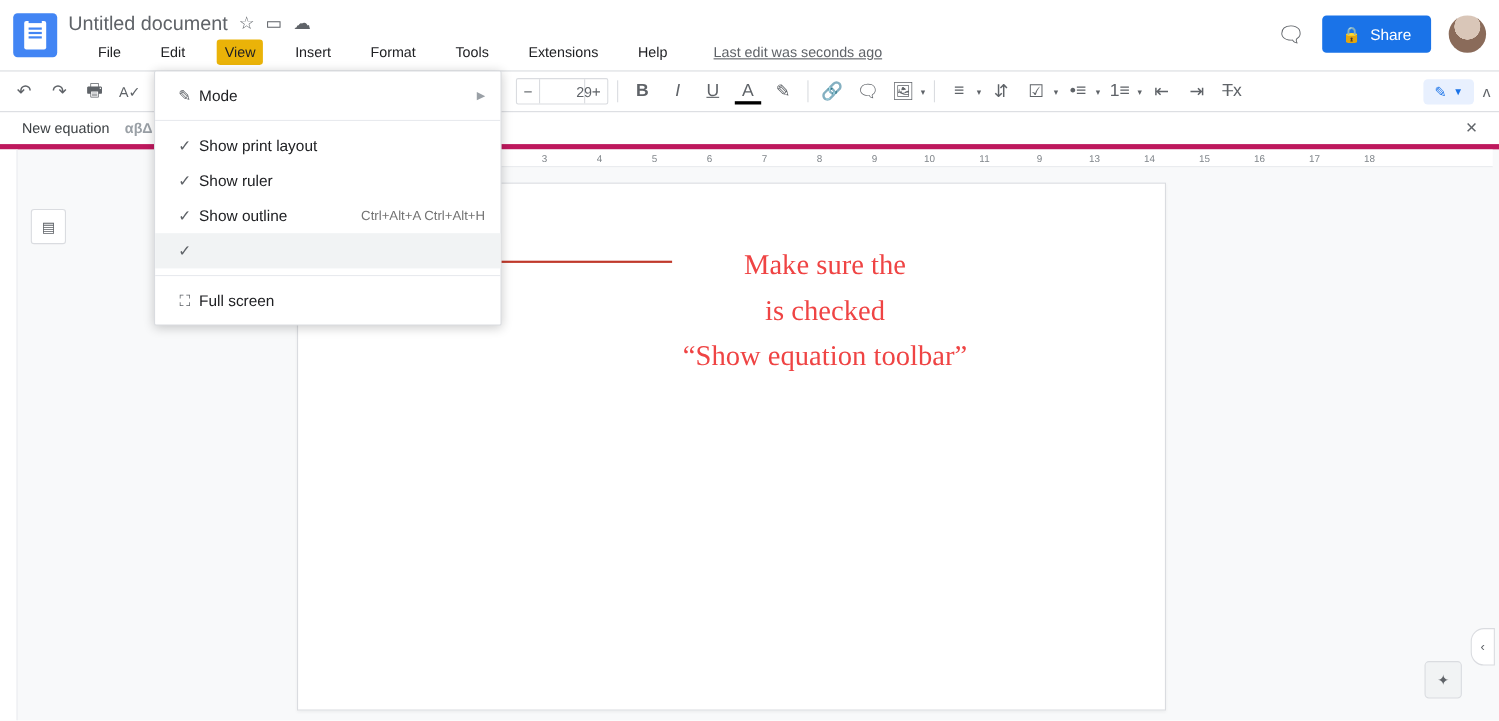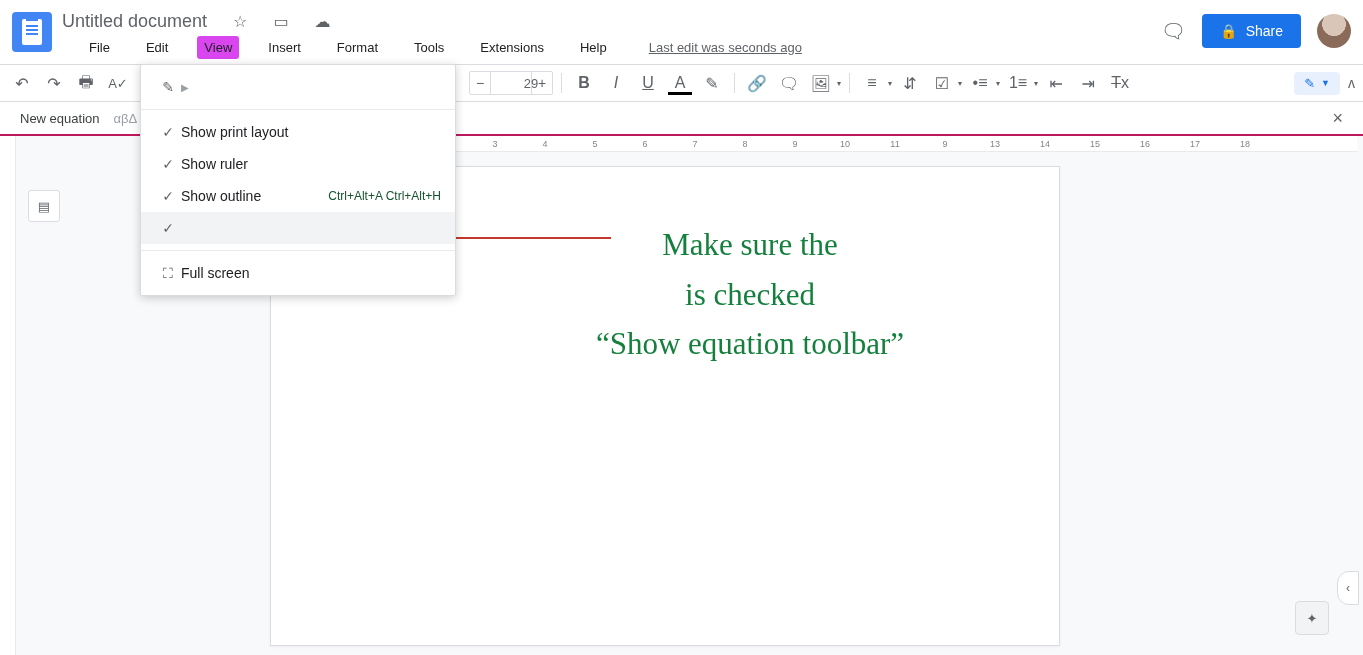--- a/index.html
+++ b/index.html
@@ -5,26 +5,26 @@
   * { box-sizing: border-box; margin: 0; padding: 0; }
   body { font-family: Arial, "Helvetica Neue", sans-serif; font-size: 13px; color: #202124; background: #fff; width: 1363px; height: 655px; overflow: hidden; position: relative; }
   
   
   .header { display: flex; align-items: flex-start; padding: 8px 12px 0 12px; height: 64px; }
   .doc-logo { width: 40px; height: 40px; background: #4285f4; border-radius: 4px; margin-right: 10px; margin-top: 4px; display: flex; align-items: center; justify-content: center; }
   .doc-logo-inner { width: 20px; height: 26px; background: #fff; border-radius: 2px; position: relative; }
   .doc-logo-inner::before, .doc-logo-inner::after { content:""; position:absolute; left:4px; right:4px; height:2px; background:#4285f4; }
   .doc-logo-inner::before { top:6px; box-shadow: 0 4px 0 #4285f4, 0 8px 0 #4285f4; }
   .title-area { flex: 1; }
-  .title-row { display:flex; align-items:center; gap:26px; height:26px; }
+  .title-row { display:flex; align-items:center; gap:10px; height:26px; }
   .doc-title { font-size:18px; color:#5f6368; }
   .title-ico { color:#5f6368; font-size:16px; cursor:pointer; }
   .menu-row { display:flex; gap:2px; margin-top:2px; align-items:center; }
   .menu-item { padding: 4px 7px; border-radius:3px; cursor:pointer; color:#202124;margin-left:20px; }
-  .menu-item.active { background:#d946ef; }
+  .menu-item.active { background:#eab308; }
   .last-edit { margin-left:10px; color:#5f6368; text-decoration: underline; cursor:pointer;padding-left:23px; }
   .header-right { display:flex; align-items:center; gap:16px; margin-top:6px; }
   .comment-ico { font-size:20px; color:#5f6368; cursor:pointer; }
   .share-btn { background:#1a73e8; color:#fff; border:none; border-radius:4px; padding: 9px 18px; font-size:14px; font-weight:500; display:flex; align-items:center; gap:8px; cursor:pointer; }
   .avatar { width:34px; height:34px; border-radius:50%; background: radial-gradient(circle at 50% 30%, #d9c6b8 0 40%, #8a6b5a 41% 100%); cursor:pointer; }
   
   
   .toolbar { height:38px; border-top:1px solid #dadce0; border-bottom:1px solid #dadce0; display:flex; align-items:center; padding: 0 8px; gap:4px; color:#5f6368; }
   .tb-btn { width:28px; height:28px; display:flex; align-items:center; justify-content:center; border-radius:3px; cursor:pointer; font-size:16px; }
   .tb-sep { width:1px; height:20px; background:#dadce0; margin:0 4px; }
@@ -32,45 +32,45 @@
   .fs-btn { width:20px; text-align:center; cursor:pointer; font-size:14px; }
   .fs-val { width:28px; text-align:center; font-size:13px; border-left:1px solid #dadce0; border-right:1px solid #dadce0; height:100%; display:flex; align-items:center; justify-content:center;padding-left:40px; }
   .tb-right { margin-left:auto; display:flex; align-items:center; gap:8px; }
   .pencil-box { background:#e8f0fe; border-radius:4px; padding:4px 10px; display:flex; align-items:center; gap:6px; color:#1a73e8; cursor:pointer; }
   .chev-up { font-size:14px; cursor:pointer; }
   .text-color { position:relative; }
   .text-color::after { content:""; position:absolute; left:2px; right:2px; bottom:2px; height:3px; background:#000; }
   .tb-dd { font-size:8px; margin-left:-2px; color:#5f6368; }
   
   
-  .eq-bar { height:34px; border-bottom:2px solid #be185d; display:flex; align-items:center; padding:0 20px; gap:14px; font-size:13px; }
+  .eq-bar { height:34px; border-bottom:5px solid #be185d; display:flex; align-items:center; padding:0 20px; gap:14px; font-size:13px; }
   .eq-label { font-weight:500; color:#3c4043; }
-  .eq-greek { color:#9aa0a6; font-size:13px; }
+  .eq-greek { color:#9aa0a6; font-size:13px;font-weight:bold; }
   .eq-close { margin-left:auto; font-size:18px; color:#5f6368; cursor:pointer; }
   
   
   .workspace { position:relative; background:#f8f9fa; height: calc(655px - 64px - 38px - 34px); }
   .ruler-v { position:absolute; left:0; top:0; bottom:0; width:16px; background:#fff; border-right:1px solid #e8eaee; }
   .outline-btn { position:absolute; left:28px; top:54px; width:32px; height:32px; border:1px solid #dadce0; border-radius:3px; display:flex; align-items:center; justify-content:center; color:#5f6368; cursor:pointer; background:#fff; }
   .ruler-h { position:absolute; left:270px; right:6px; top:0; height:16px; background:#fff; border-bottom:1px solid #e8eaee; font-size:9px; color:#80868b; display:flex; align-items:center; overflow:hidden; }
   .ruler-h .seg { width:50px; text-align:center; position:relative; flex:0 0 50px; }
   .page { position:absolute; left:270px; top:30px; width:790px; height:480px; background:#fff; border:1px solid #dadce0; box-shadow:0 1px 3px rgba(0,0,0,.05); }
   
   
   .annotation-line { position:absolute; left:356px; top:237px; width:255px; height:2px; background:#c0392b; }
   .annotation-line::before { content:""; position:absolute; left:-2px; top:-5px; border:6px solid transparent; border-right-color:#c0392b; }
-  .annotation-text { position:absolute; left:540px; top:220px; font-family: "Comic Sans MS", "Segoe Script", cursive; color:#15803d; font-size:31px; line-height:1.6; text-align:center; width:420px; font-weight:500; }
+  .annotation-text { position:absolute; left:540px; top:220px; font-family: "Comic Sans MS", "Segoe Script", cursive; color:#ef4444; font-size:26px; line-height:1.6; text-align:center; width:420px; font-weight:500; }
   
   
   .dropdown { position:absolute; left:140px; top:64px; width:316px; background:#fff; border:1px solid #dadce0; border-radius:2px; box-shadow:0 2px 10px rgba(0,0,0,.2); padding:6px 0; z-index:20; }
   .dd-row { display:flex; align-items:center; height:32px; padding:0 14px; cursor:pointer; font-size:14px; color:#202124; }
   .dd-row:hover, .dd-row.hovered { background:#f1f3f4; }
   .dd-ico { width:26px; display:flex; justify-content:center; color:#5f6368; font-size:14px; }
   .dd-label { flex:1; }
-  .dd-short { color:#14532d; font-size:12px; }
+  .dd-short { color:#737373; font-size:12px; }
   .dd-arrow { color:#9aa0a6; font-size:10px; }
   .dd-sep { height:1px; background:#e8eaee; margin:6px 0; }
   
   
   .explore { position:absolute; right:34px; bottom:20px; width:34px; height:34px; background:#f1f3f4; border:1px solid #dadce0; border-radius:4px; display:flex; align-items:center; justify-content:center; color:#5f6368; cursor:pointer; }
   .side-chev { position:absolute; right:4px; bottom:50px; width:22px; height:34px; background:#fff; border:1px solid #dadce0; border-radius:12px 0 0 12px; display:flex; align-items:center; justify-content:center; color:#5f6368; cursor:pointer; font-size:12px; }
 </style>
 </head>
 <body>
 
@@ -181,20 +181,21 @@
   </div>
   <div class="page"></div>
 
   <div class="explore">✦</div>
   <div class="side-chev">‹</div>
 </div>
 
 <div class="dropdown">
   <div class="dd-row">
     <span class="dd-ico">✎</span>
+    <span class="dd-label">Mode</span>
     <span class="dd-arrow">▶</span>
   </div>
   <div class="dd-sep"></div>
   <div class="dd-row">
     <span class="dd-ico">✓</span>
     <span class="dd-label">Show print layout</span>
   </div>
   <div class="dd-row">
     <span class="dd-ico">✓</span>
     <span class="dd-label">Show ruler</span>

